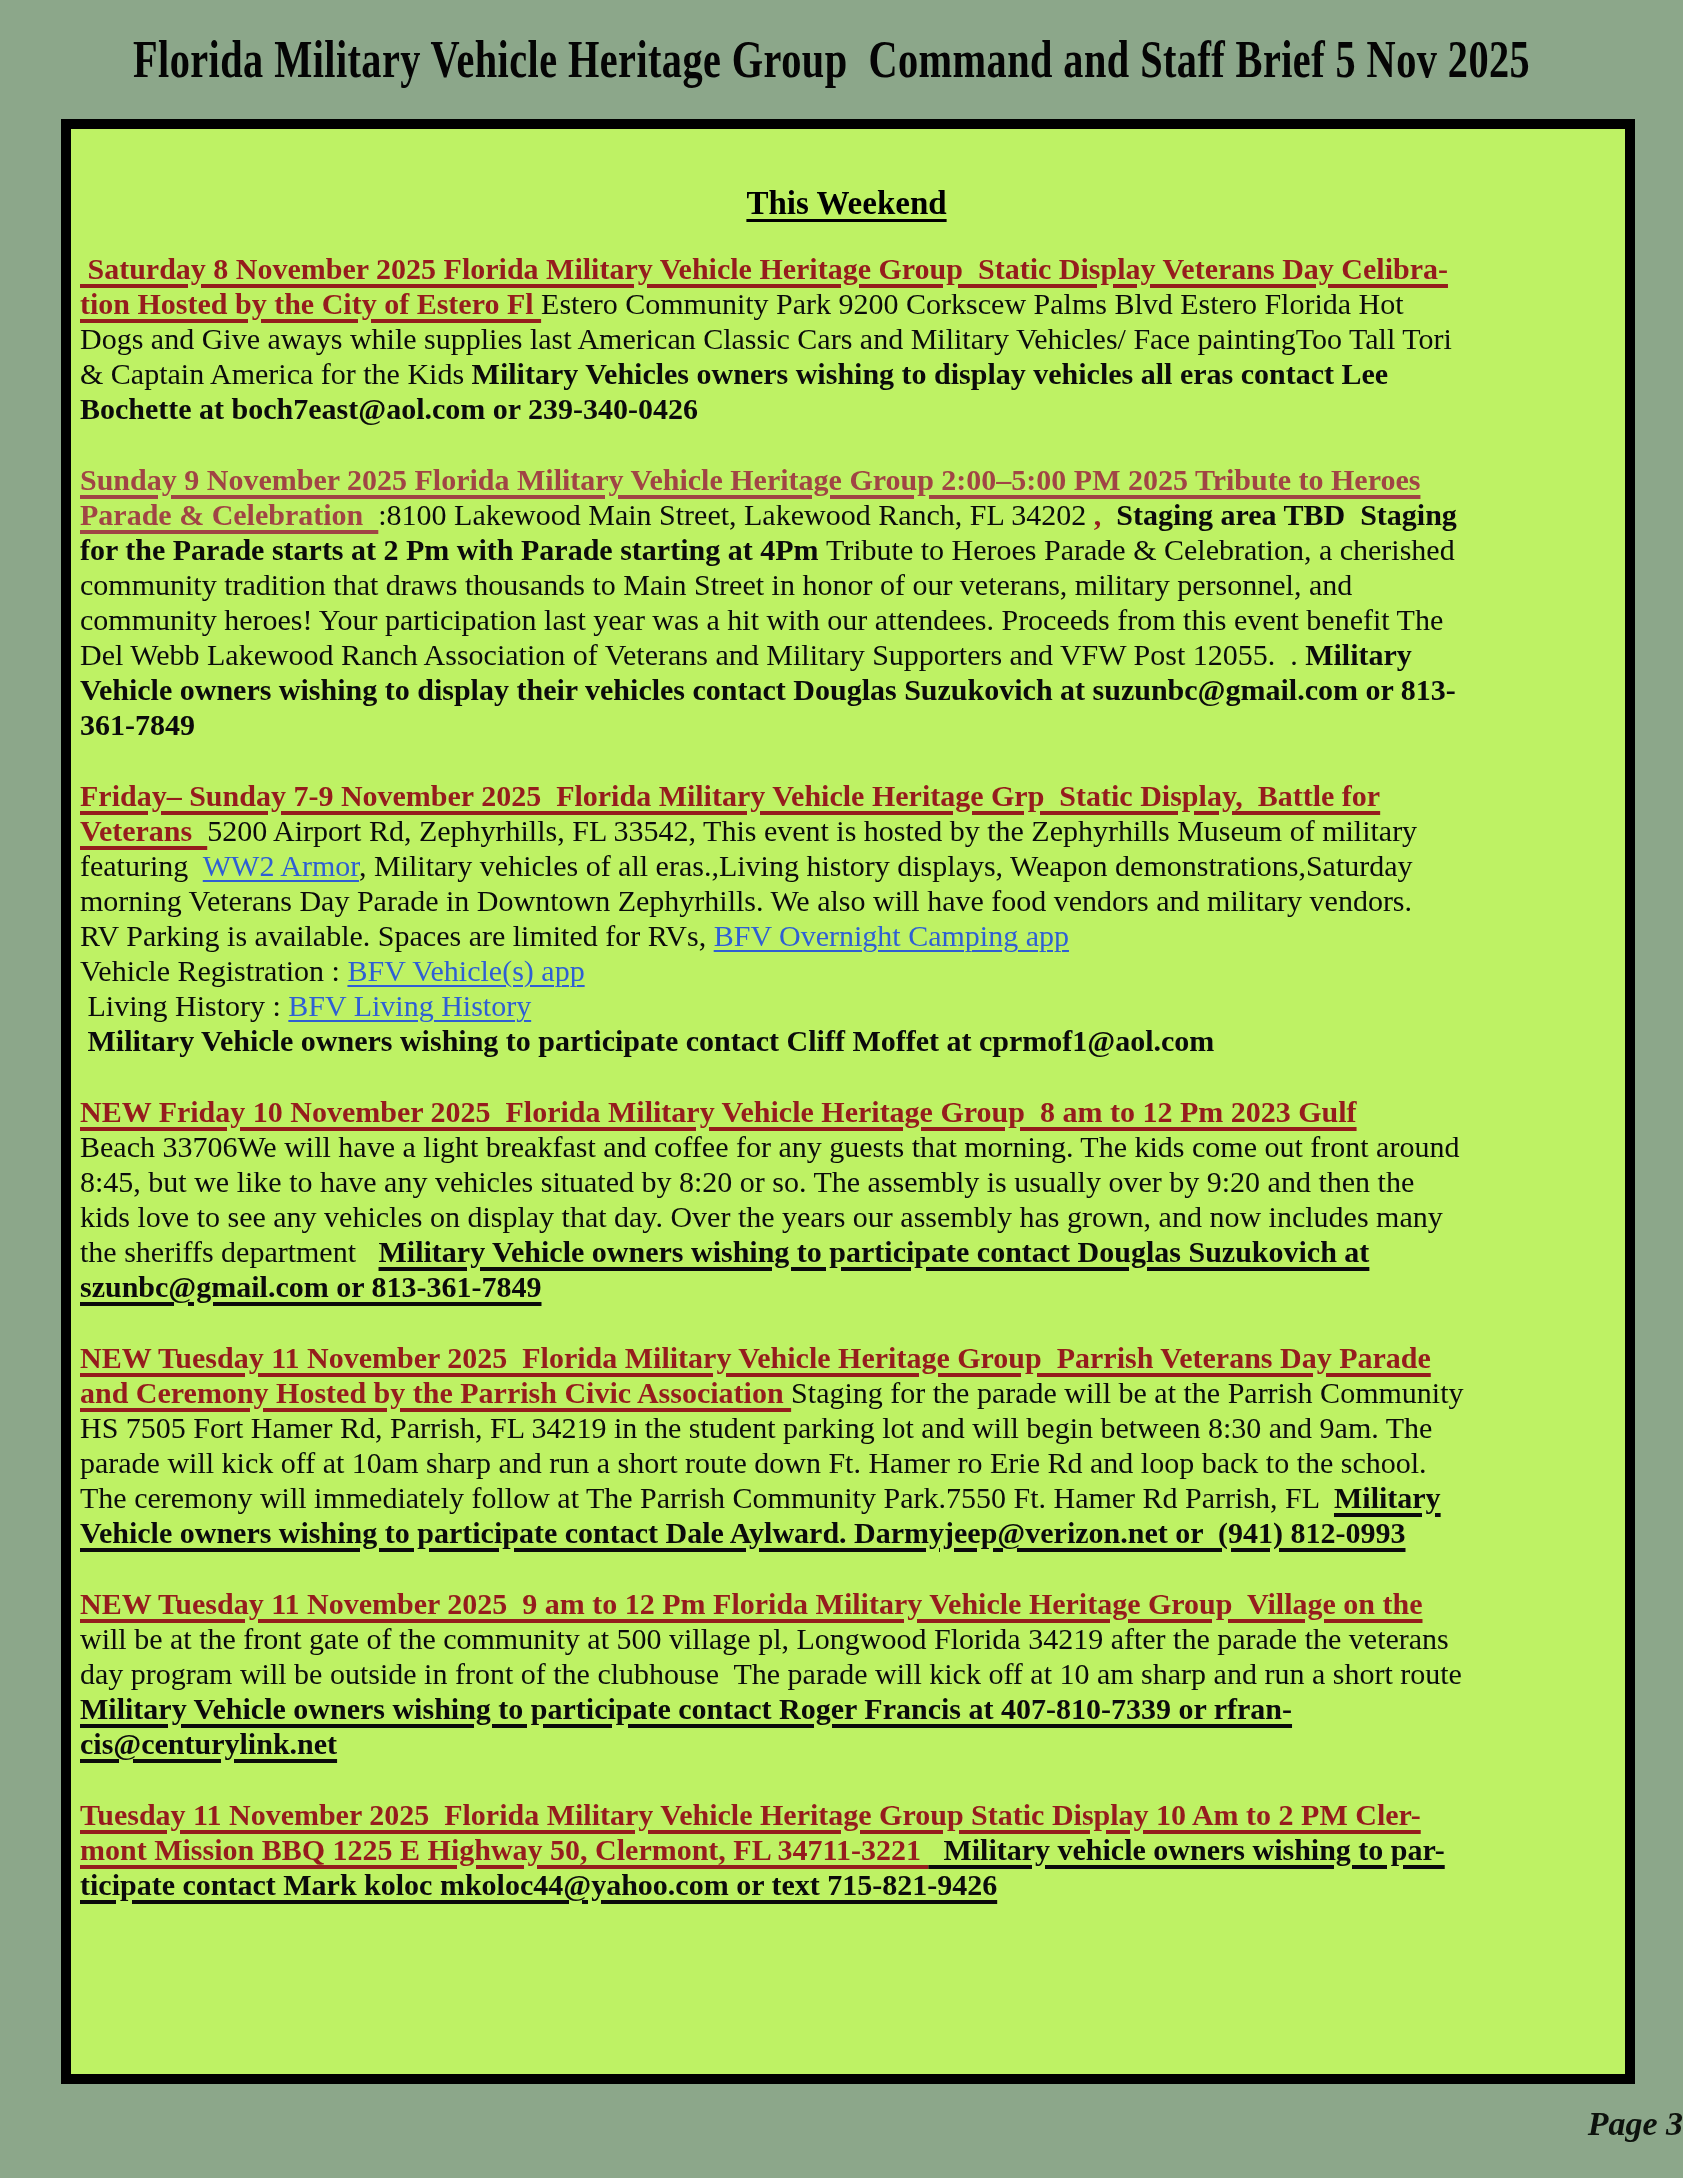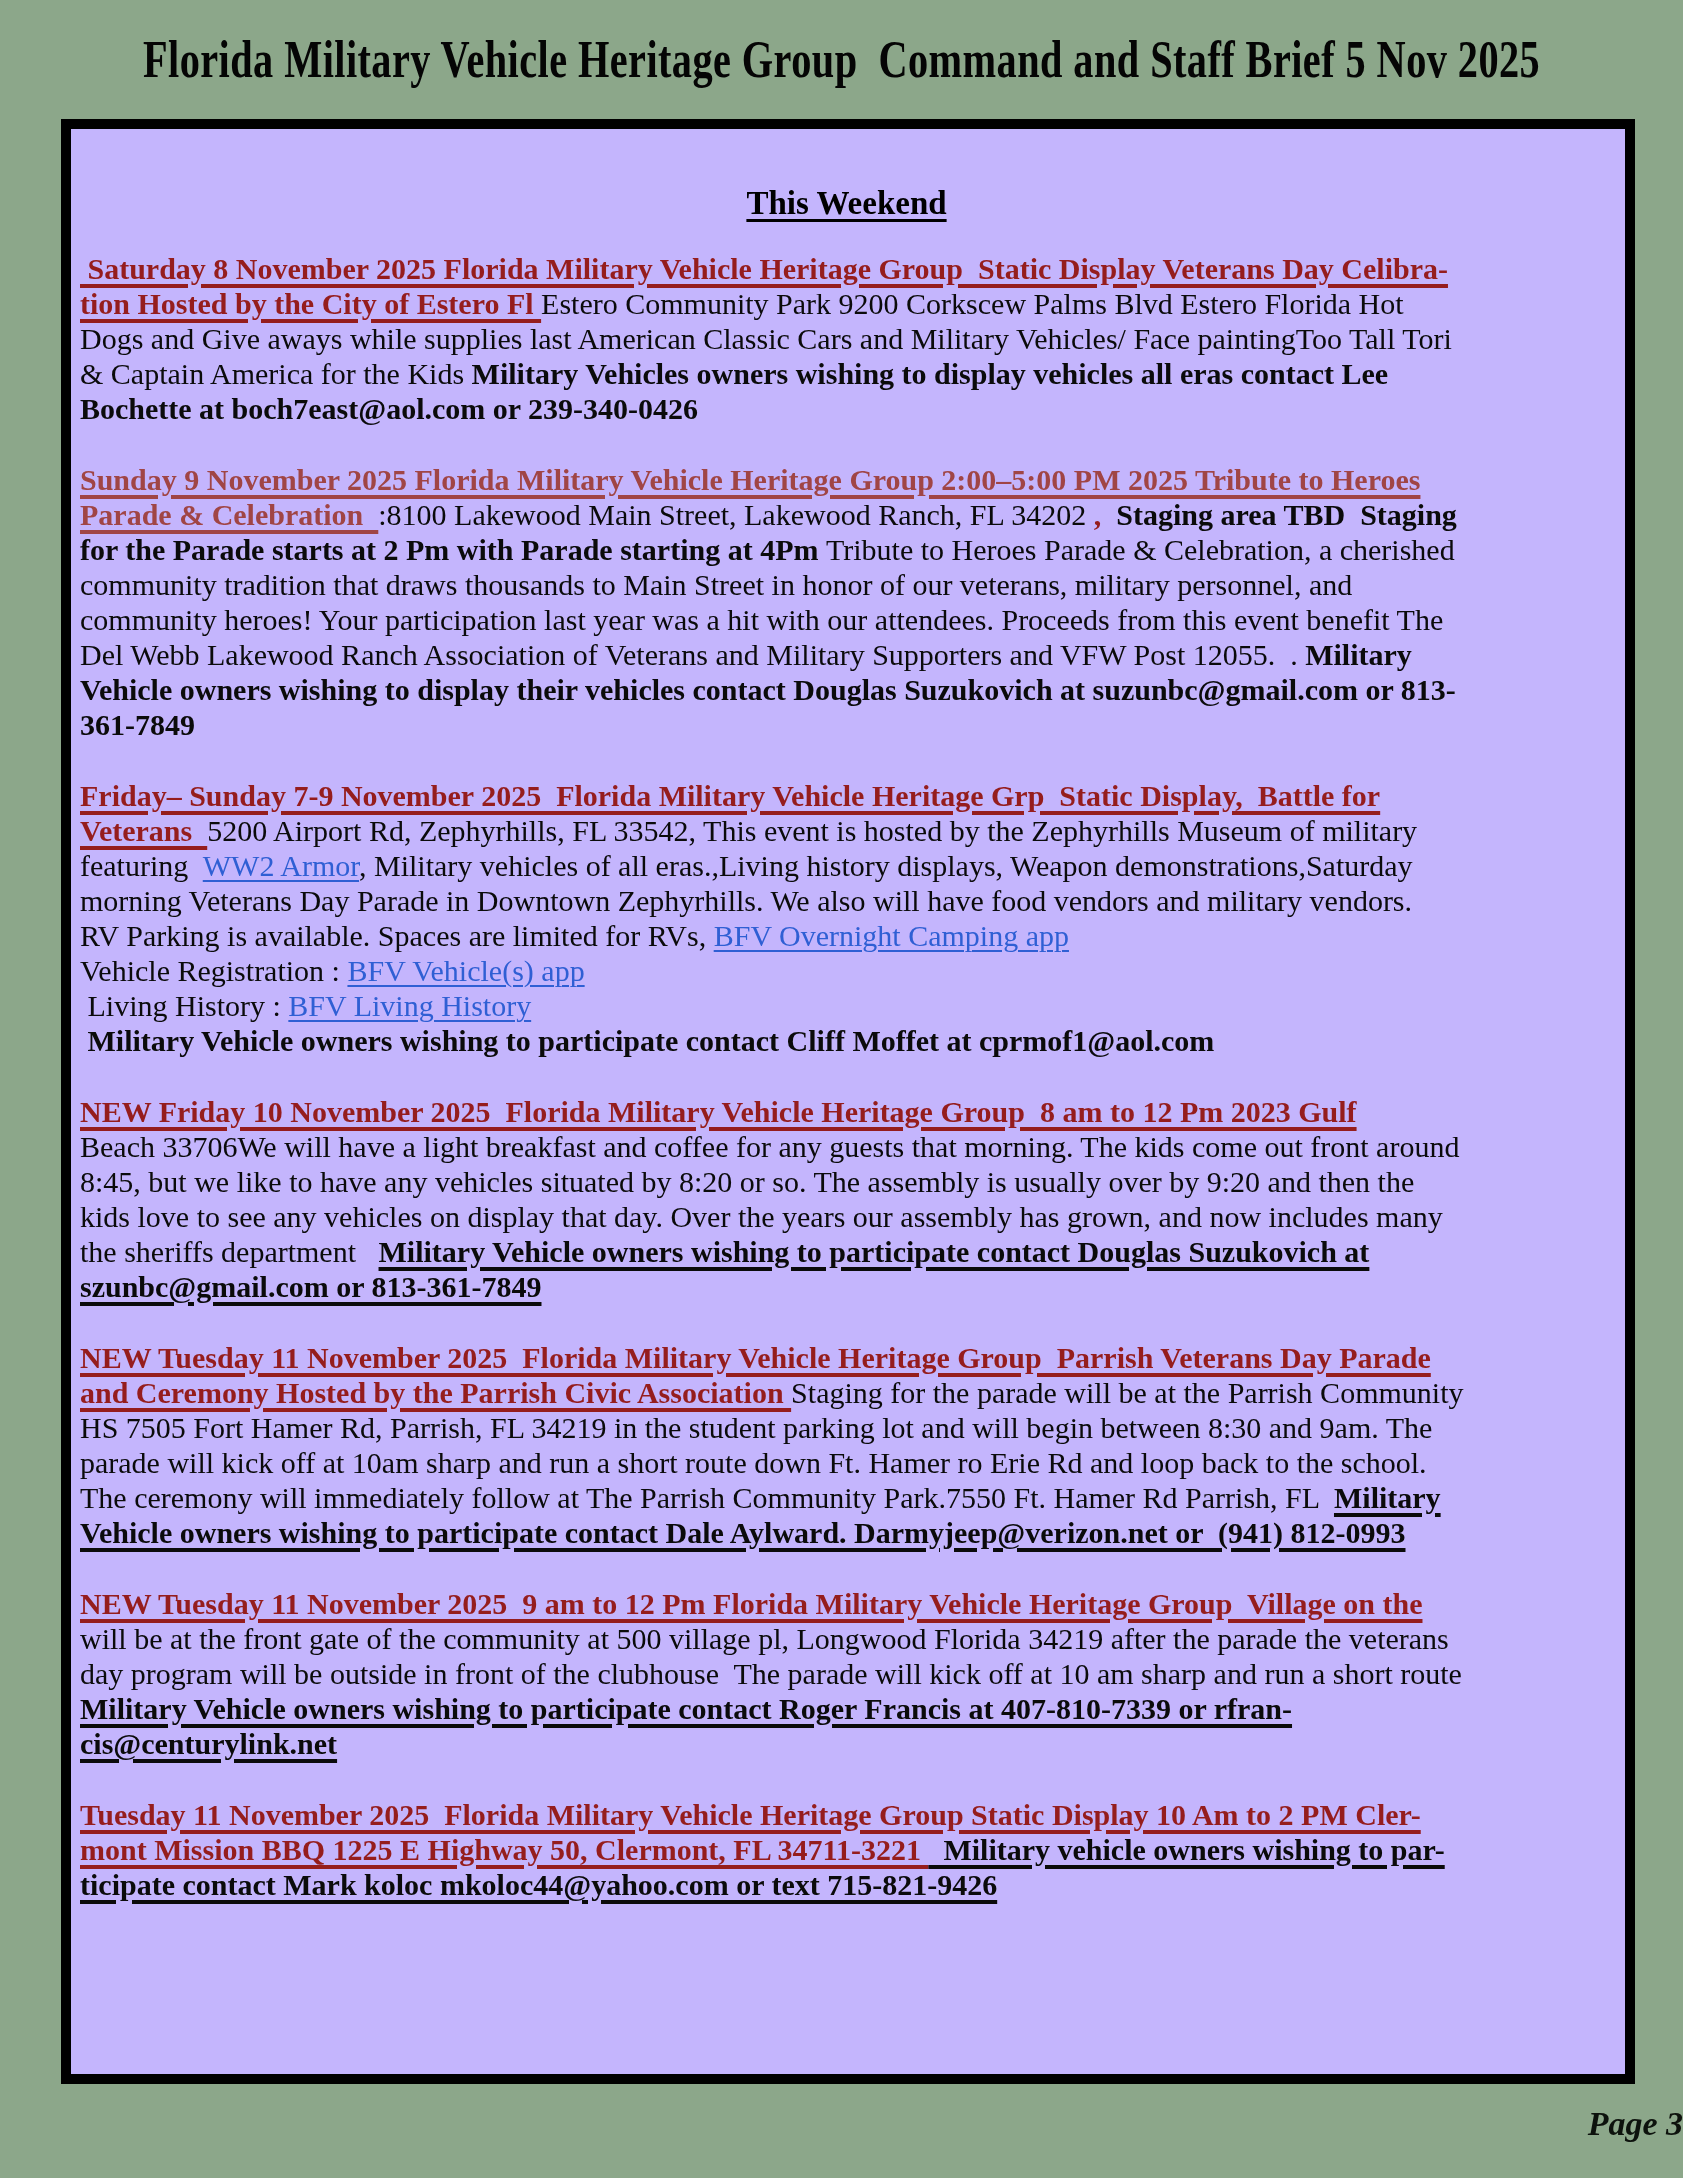--- a/index.html
+++ b/index.html
@@ -6,34 +6,34 @@
   body{
     width:1683px;height:2178px;
     background:#8CA78A;
     font-family:"Liberation Serif", serif;
     color:#000;
     overflow:hidden;
   }
   .page{position:relative;width:1683px;height:2178px;}
   .title-band{
     position:absolute;top:0;left:0;width:1683px;height:119px;
-    display:flex;align-items:center;justify-content:center;
+    display:flex;align-items:center;
   }
   .page-title{
     font-weight:bold;font-size:48px;line-height:1;
     white-space:pre;color:#050505;
     transform:scaleX(0.84) scaleY(1.08);
     transform-origin:center center;
     letter-spacing:0.5px;
   }
   .content-box{
     position:absolute;left:61px;top:119px;
     width:1574px;height:1965px;
     box-sizing:border-box;
-    background:#c4b5fd;
+    background:#bef264;
     border:10px solid #000;
     padding:57px 12px 0 9px;
     overflow:hidden;
   }
   .weekend{
     text-align:center;font-weight:bold;font-size:33px;line-height:35px;
     margin-bottom:30px;
   }
   .weekend span{
     text-decoration:underline;

